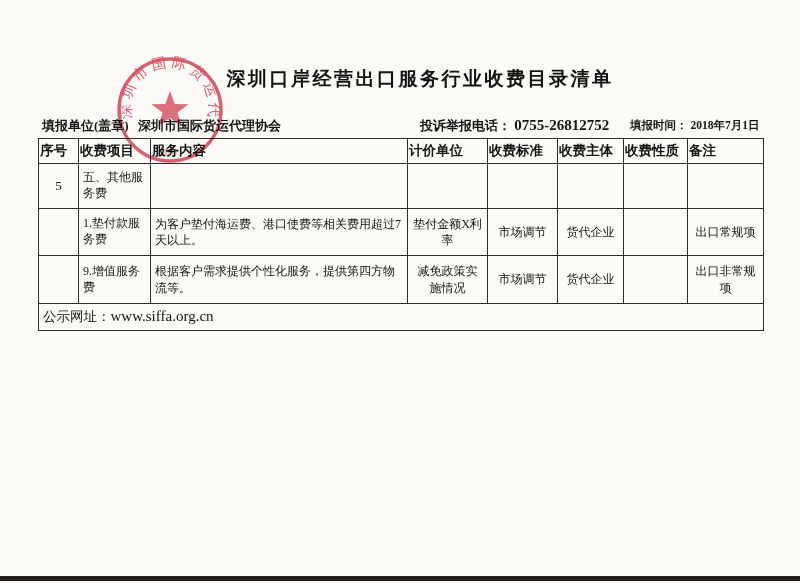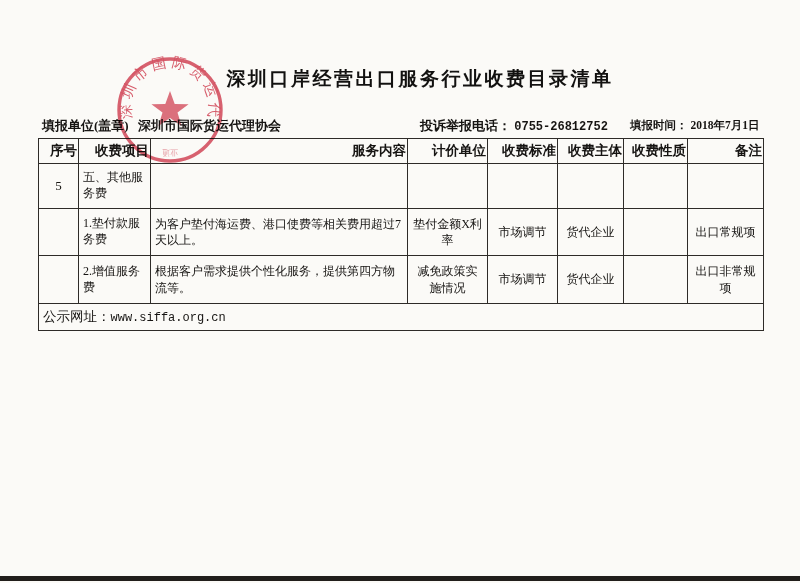--- a/index.html
+++ b/index.html
@@ -12,34 +12,34 @@
   .page{position:absolute;inset:0;}
   .doc-title{
     position:absolute;top:66px;left:0;width:800px;text-align:center;
     font-size:19px;font-weight:bold;letter-spacing:2.5px;color:#121110;padding-left:20px;
   }
   .meta{position:absolute;top:117px;left:0;width:800px;font-size:13px;}
   .meta .unit{position:absolute;left:42px;top:0;font-weight:bold;}
   .meta .unit .val{font-weight:bold;margin-left:6px;}
   .meta .complaint{position:absolute;left:420px;top:0;font-weight:bold;}
   .meta .time{position:absolute;left:630px;top:1px;font-size:11.5px;font-weight:bold;}
-  .mono{font-family:Liberation Mono, monospace;font-size:12px;letter-spacing:0px;}
+  .mono{font-family:Liberation Serif, serif;font-size:15px;letter-spacing:0px;}
   table.fee{
     position:absolute;left:38px;top:138px;width:725px;
     border-collapse:collapse;table-layout:fixed;
     font-size:12px;color:#161412;
   }
   table.fee td,table.fee th{
     border:1.6px solid #2e2b28;
     padding:2px 4px;
     font-weight:normal;
     overflow:hidden;
     vertical-align:middle;
   }
-  table.fee th{font-size:13.5px;font-weight:bold;text-align:right;padding:2px 1px;}
+  table.fee th{font-size:13.5px;font-weight:bold;text-align:left;padding:2px 1px;}
   tr.hdr{height:25px;}
   tr.r0{height:45px;}
   tr.r1{height:47px;}
   tr.r2{height:48px;}
   tr.f0{height:27px;margin-top:48px;}
   tr.f1{height:32px;}
   tr.f2{height:30px;}
   td.c-seq{text-align:center;font-size:13px;}
   td.c-item{text-align:left;line-height:1.3;font-size:12px;margin-left:13px;}
   td.c-serv{text-align:left;line-height:1.35;font-size:12px;padding:2px 7px;}
@@ -114,21 +114,21 @@
       <td class="c-item">1.垫付款服务费</td>
       <td class="c-serv">为客户垫付海运费、港口使费等相关费用超过7天以上。</td>
       <td class="c-mid">垫付金额X利率</td>
       <td class="c-mid">市场调节</td>
       <td class="c-mid">货代企业</td>
       <td class="c-mid"></td>
       <td class="c-note">出口常规项</td>
     </tr>
     <tr class="r2">
       <td class="c-seq"></td>
-      <td class="c-item">2.增值服务费</td>
+      <td class="c-item">9.增值服务费</td>
       <td class="c-serv">根据客户需求提供个性化服务，提供第四方物流等。</td>
       <td class="c-mid">减免政策实施情况</td>
       <td class="c-mid">市场调节</td>
       <td class="c-mid">货代企业</td>
       <td class="c-mid"></td>
       <td class="c-note">出口非常规项</td>
     </tr>
     <tr class="f0">
       <td class="f-cell" colspan="8">
         <span>公示网址：</span><span class="mono">www.siffa.org.cn</span>

